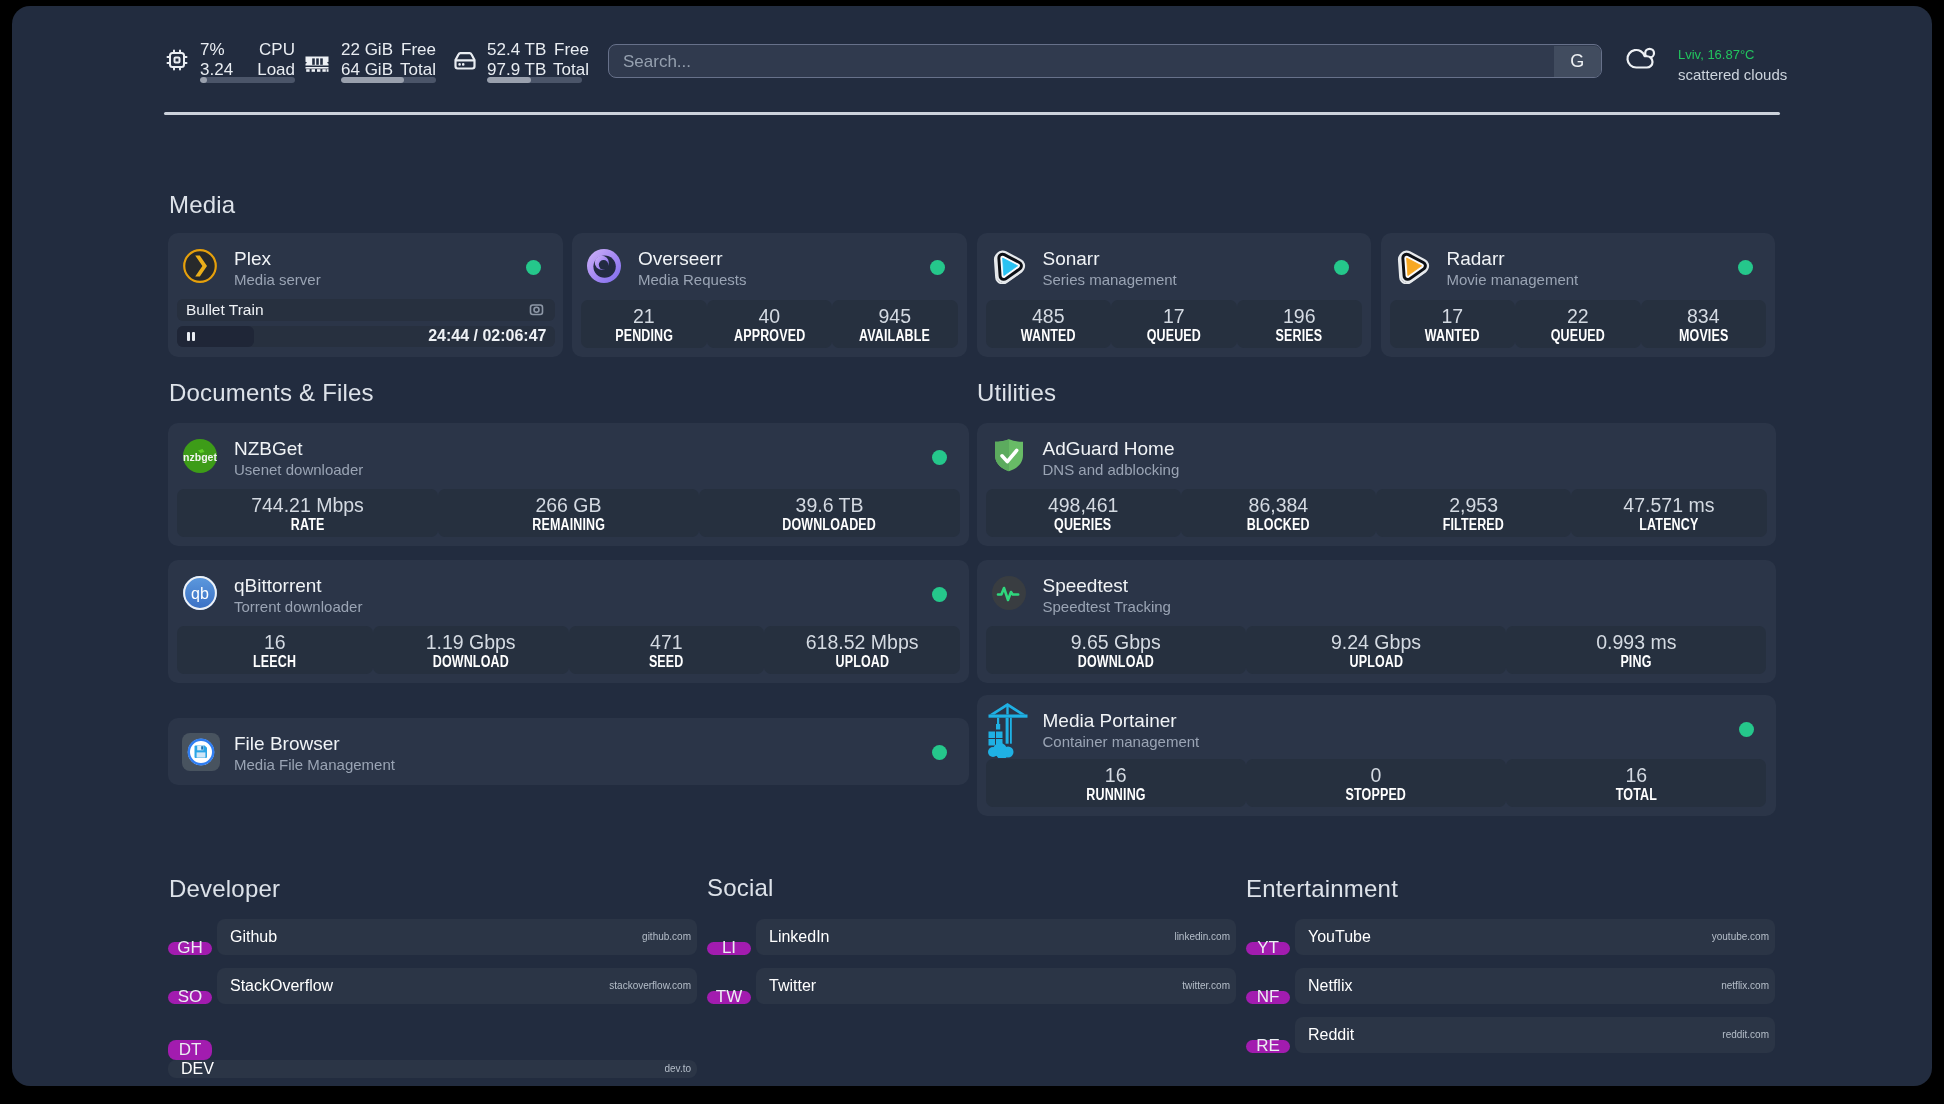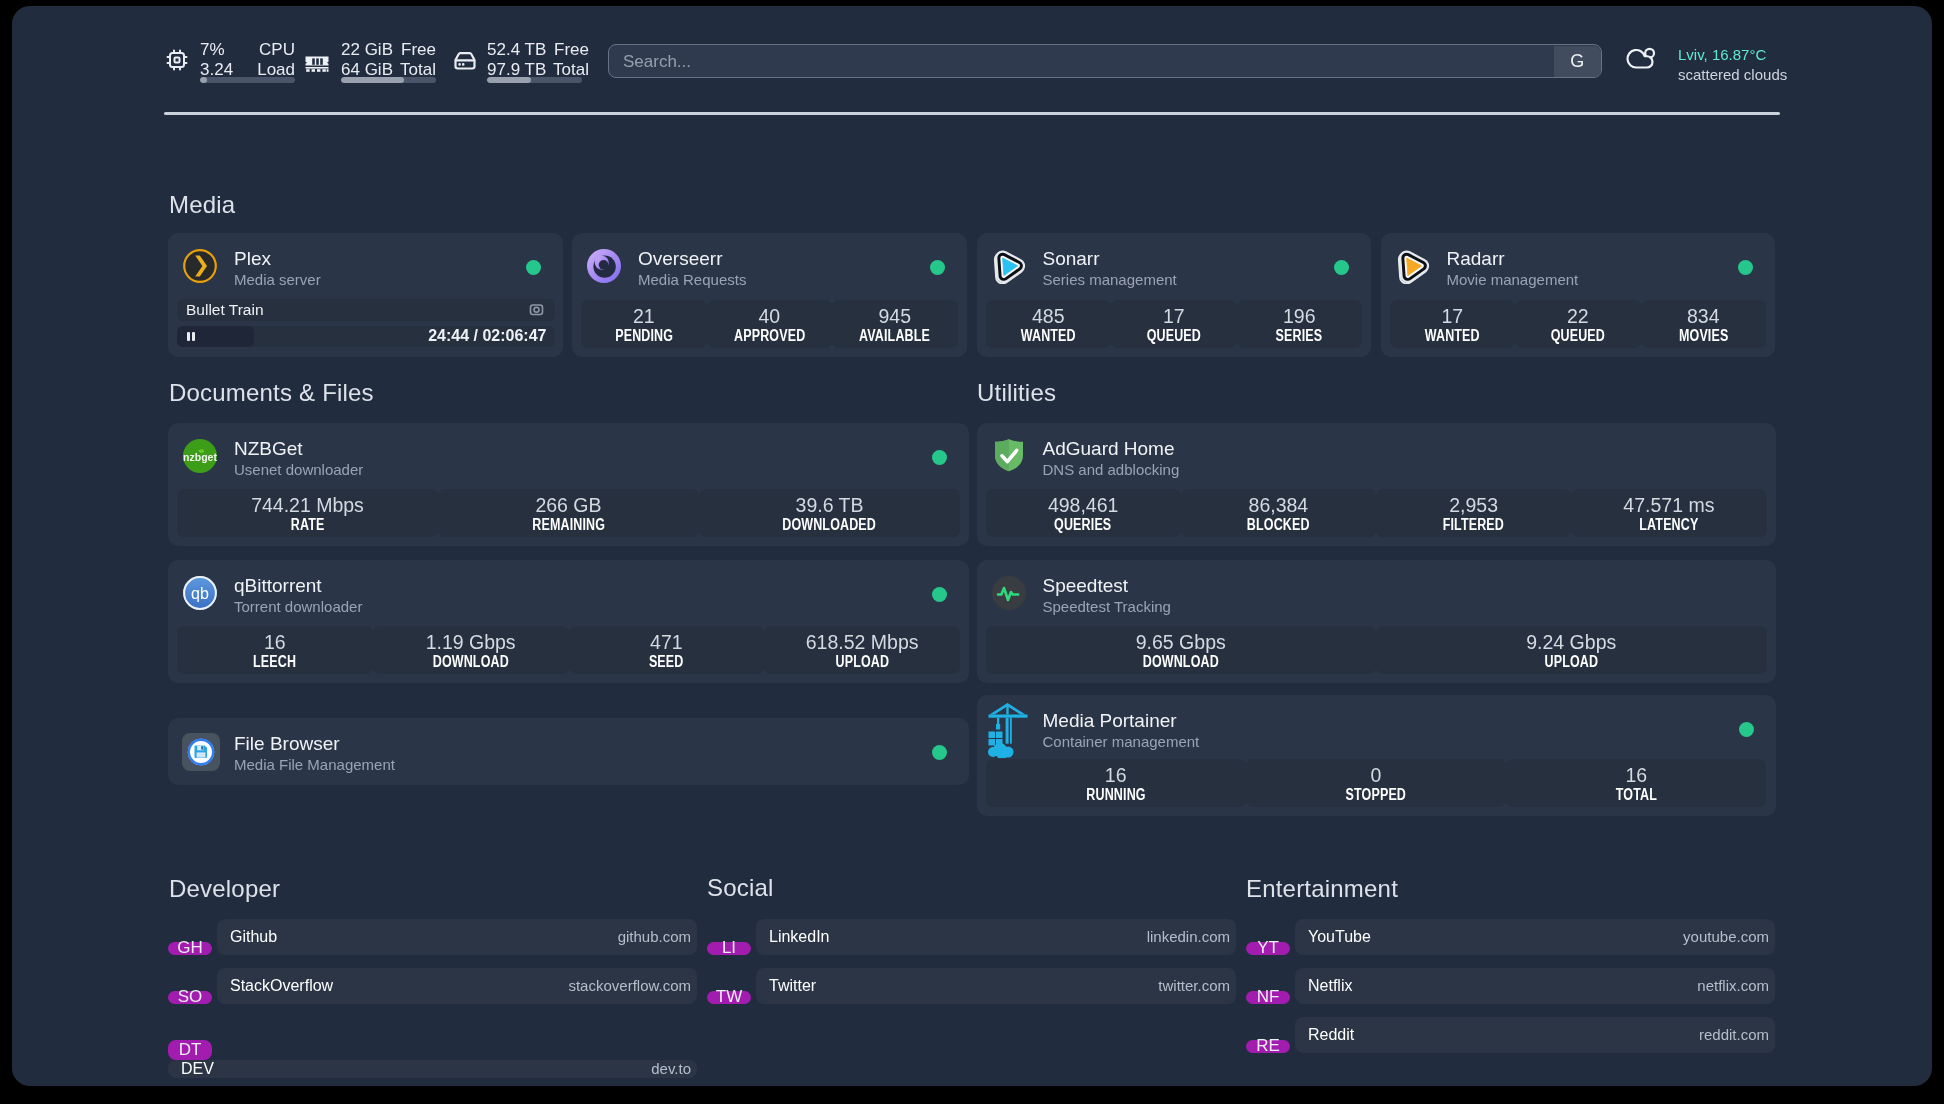--- a/index.html
+++ b/index.html
@@ -14,21 +14,21 @@
 .dot { position:absolute; width:15px; height:15px; border-radius:50%; background:#25c78b; top:27px; right:22px; }
 .stats { position:absolute; left:9px; right:9px; bottom:9px; height:48px; display:flex; }
 .sbox { flex:1; background:#26303f; border-radius:7px; display:flex; flex-direction:column; align-items:center; justify-content:center; }
 .snum { font-size:19.5px; line-height:22px; color:#d4dae2; }
 .slab { font-size:16px; line-height:17px; font-weight:700; color:#ffffff; letter-spacing:0.2px; }
 .sls { display:inline-block; transform:scaleX(0.78); transform-origin:center; }
 .bmrow { position:absolute; height:36px; display:flex; }
 .ab { width:44px; background:#a21caf; border-radius:8px; margin-right:5px; display:flex; align-items:center; justify-content:center; font-size:17px; color:#ebeef2;margin-top:23px; }
 .bd { flex:1; border-radius:8px; background:#2b3546; display:flex; align-items:center; padding:0 6px 0 13px; }
 .nm { font-size:16px; color:#ffffff; }
-.dm { margin-left:auto; font-size:15px; color:#b5bec9; }
+.dm { margin-left:auto; font-size:10px; color:#b5bec9; }
 .tw { position:absolute; top:34px; width:95px; font-size:17px; line-height:19.5px; color:#e9edf2; white-space:nowrap; }
 .twl { display:flex; justify-content:space-between; }
 .track { position:absolute; top:71px; height:6px; border-radius:3px; background:#4b5569; overflow:hidden; }
 .fill { height:6px; border-radius:3px; background:#99a0ad; }
 </style></head><body>
 <div id="app">
 
 <svg class="abs" style="left:153px;top:42px;" width="24" height="24" viewBox="0 0 24 24" fill="none">
       <rect x="5" y="5" width="14" height="14" rx="2.5" stroke="#e9edf2" stroke-width="2"></rect>
       <rect x="9.5" y="9.5" width="5" height="5" rx="1" stroke="#e9edf2" stroke-width="2"></rect>
@@ -96,21 +96,21 @@
         <span>97.9 TB</span>
         <span>Total</span>
       </div>
     </div>
     <div class="track" style="left:475px;width:95px;">
       <div class="fill" style="width:46%;"></div>
     </div>
 <div class="abs" style="left:596px;top:38px;width:994px;height:34px;background:#303a4e;border:1.5px solid #67718a;border-radius:8px;"></div>
 <div class="abs" style="left:611px;top:46px;font-size:17px;color:#95a0af;">Search...</div>
 <div class="abs" style="left:1542px;top:39.5px;width:46.5px;height:31px;background:#414c5f;border-radius:0 6.5px 6.5px 0;display:flex;align-items:center;justify-content:center;font-size:18px;color:#eef1f4;">G</div>
-<div class="abs" style="left:1666px;top:39px;font-size:15px;line-height:19px;color:#5eead4;">Lviv, 16.87°C</div>
+<div class="abs" style="left:1666px;top:39px;font-size:13px;line-height:19px;color:#22c55e;">Lviv, 16.87°C</div>
 <div class="abs" style="left:1666px;top:58.5px;font-size:15px;line-height:19px;color:#cdd4dd;">scattered clouds</div>
 <div class="abs" style="left:152px;top:106px;width:1616px;height:2.5px;background:#ccd2db;border-radius:2px;"></div>
 <div class="h" style="left:157px;top:185px;">Media</div>
 <div class="h" style="left:157px;top:373px;">Documents &amp; Files</div>
 <div class="h" style="left:965px;top:373px;">Utilities</div>
 <div class="h" style="left:157px;top:869px;">Developer</div>
 <div class="h" style="left:695px;top:868px;">Social</div>
 <div class="h" style="left:1234px;top:869px;">Entertainment</div>
 <div class="card" style="left:156px;top:227px;width:394.5px;height:124px;">
       <svg class="icn" style="width:36px;height:36px;left:14px;top:15px;" width="36" height="36" viewBox="0 0 36 36" fill="none">
@@ -334,20 +334,24 @@
         <div class="cs">Speedtest Tracking</div>
       </div>
       <div class="stats">
         <div class="sbox">
           <div class="snum">9.65 Gbps</div>
           <div class="slab"><span class="sls">DOWNLOAD</span></div>
         </div>
         <div class="sbox">
           <div class="snum">9.24 Gbps</div>
           <div class="slab"><span class="sls">UPLOAD</span></div>
+        </div>
+        <div class="sbox">
+          <div class="snum">0.993 ms</div>
+          <div class="slab"><span class="sls">PING</span></div>
         </div>
       </div>
     </div>
 <div class="card" style="left:156px;top:712px;width:801px;height:67px;">
       <svg class="icn" style="width:38px;height:38px;left:14px;top:15px;" width="38" height="38" viewBox="0 0 38 38" fill="none">
         <rect x="0" y="0" width="38" height="38" rx="8" fill="#48535f"></rect>
         <circle cx="19" cy="19" r="13.2" fill="#ffffff"></circle>
         <circle cx="19" cy="19" r="12.2" stroke="#2f7ef3" stroke-width="2.4" fill="none"></circle>
         <path d="M13.5 12.5h9.2l2.3 2.3v9.2a1 1 0 0 1-1 1H13.5a1 1 0 0 1-1-1v-10.5a1 1 0 0 1 1-1z" fill="#2aa5e6"></path>
         <rect x="15.2" y="12.7" width="6.2" height="4.6" fill="#d7ecfa"></rect>

